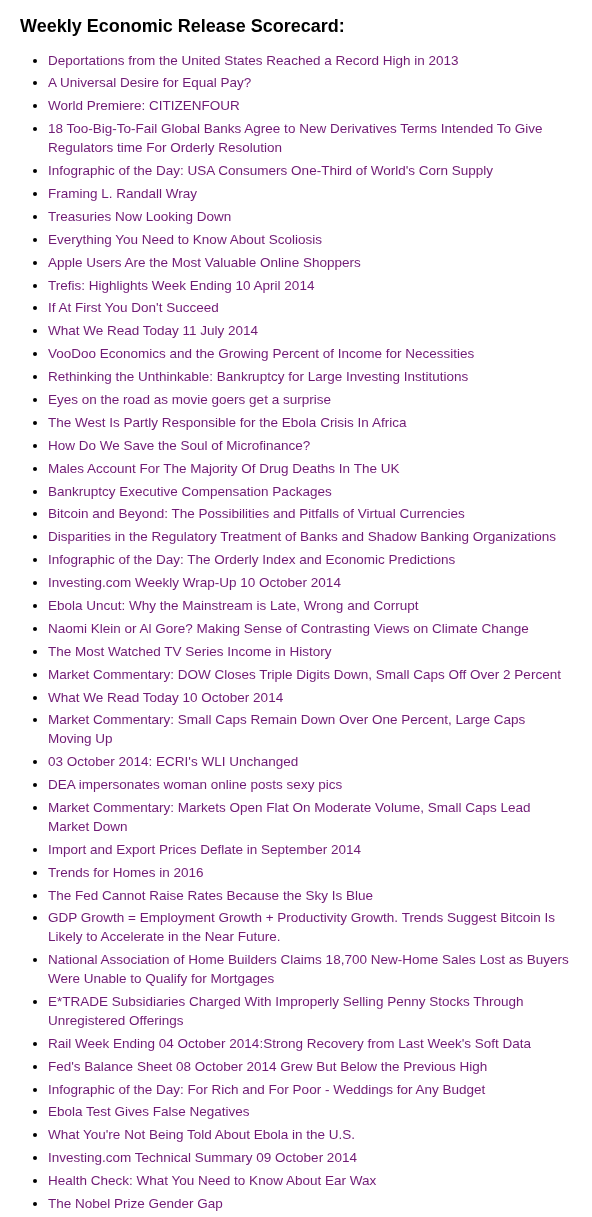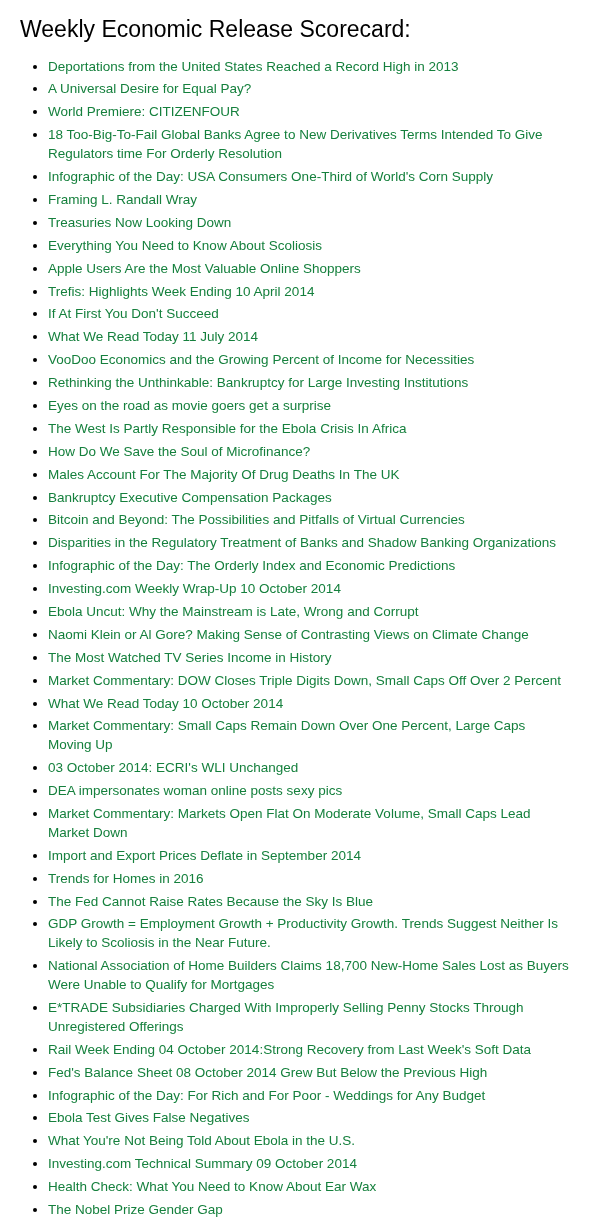--- a/index.html
+++ b/index.html
@@ -9,37 +9,37 @@
     }
     body {
       font-family: Arial, sans-serif;
       background: #ffffff;
       color: #000000;
       padding: 16px 20px;
       width: 592px;
       min-height: 1217px;
     }
     h1 {
-      font-size: 23px;
-      font-weight: normal;
+      font-size: 18px;
+      font-weight: bold;
       color: #000000;
       margin-bottom: 14px;
       line-height: 1.2;
     }
     ul {
       list-style-type: disc;
       padding-left: 28px;
     }
     ul li {
       margin-bottom: 4px;
       font-size: 13.5px;
       line-height: 1.4;
     }
     ul li a {
-      color: #15803d;
+      color: #701a75;
       text-decoration: none;
       font-weight: normal;
     }
   </style>
 </head>
 <body>
 
 <h1>Weekly Economic Release Scorecard:</h1>
 
 <ul id="article-list">
@@ -71,21 +71,21 @@
     <li><a href="#">The Most Watched TV Series Income in History</a></li>
     <li><a href="#">Market Commentary: DOW Closes Triple Digits Down, Small Caps Off Over 2 Percent</a></li>
     <li><a href="#">What We Read Today 10 October 2014</a></li>
     <li><a href="#">Market Commentary: Small Caps Remain Down Over One Percent, Large Caps Moving Up</a></li>
     <li><a href="#">03 October 2014: ECRI's WLI Unchanged</a></li>
     <li><a href="#">DEA impersonates woman online posts sexy pics</a></li>
     <li><a href="#">Market Commentary: Markets Open Flat On Moderate Volume, Small Caps Lead Market Down</a></li>
     <li><a href="#">Import and Export Prices Deflate in September 2014</a></li>
     <li><a href="#">Trends for Homes in 2016</a></li>
     <li><a href="#">The Fed Cannot Raise Rates Because the Sky Is Blue</a></li>
-    <li><a href="#">GDP Growth = Employment Growth + Productivity Growth. Trends Suggest Neither Is Likely to Scoliosis in the Near Future.</a></li>
+    <li><a href="#">GDP Growth = Employment Growth + Productivity Growth. Trends Suggest Bitcoin Is Likely to Accelerate in the Near Future.</a></li>
     <li><a href="#">National Association of Home Builders Claims 18,700 New-Home Sales Lost as Buyers Were Unable to Qualify for Mortgages</a></li>
     <li><a href="#">E*TRADE Subsidiaries Charged With Improperly Selling Penny Stocks Through Unregistered Offerings</a></li>
     <li><a href="#">Rail Week Ending 04 October 2014:Strong Recovery from Last Week's Soft Data</a></li>
     <li><a href="#">Fed's Balance Sheet 08 October 2014 Grew But Below the Previous High</a></li>
     <li><a href="#">Infographic of the Day: For Rich and For Poor - Weddings for Any Budget</a></li>
     <li><a href="#">Ebola Test Gives False Negatives</a></li>
     <li><a href="#">What You're Not Being Told About Ebola in the U.S.</a></li>
     <li><a href="#">Investing.com Technical Summary 09 October 2014</a></li>
     <li><a href="#">Health Check: What You Need to Know About Ear Wax</a></li>
     <li><a href="#">The Nobel Prize Gender Gap</a></li>

